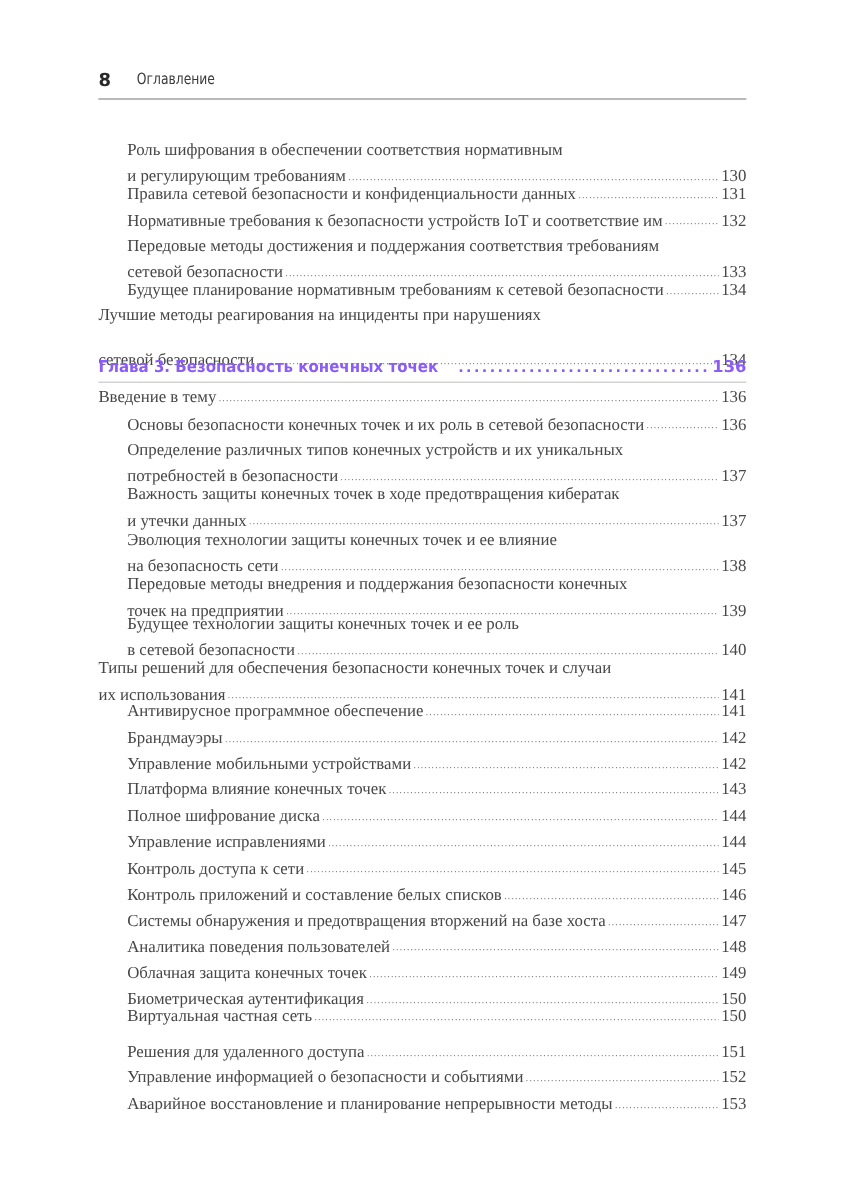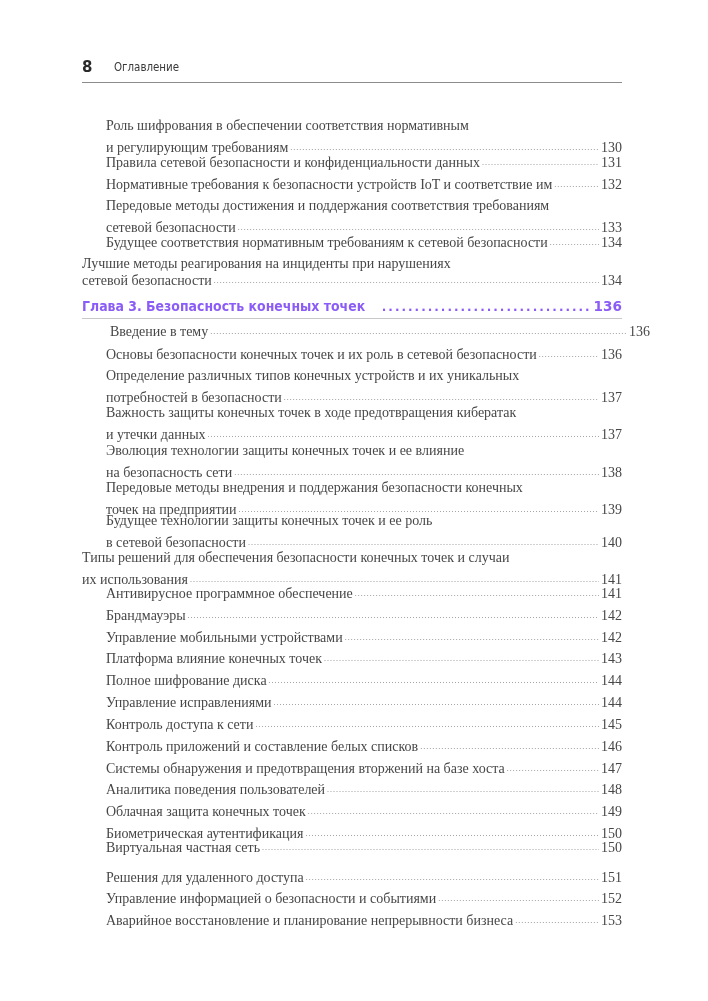--- a/index.html
+++ b/index.html
@@ -62,39 +62,39 @@
       <div class="entry l2" style="top: 198px;">
         <span class="line1" style="margin-bottom: 7px;">Передовые методы достижения и поддержания соответствия требованиям</span>
         <div class="last">
           <span class="txt">сетевой безопасности</span>
           <span class="dots"></span>
           <span class="pg">133</span>
         </div>
       </div>
       <div class="entry l2" style="top: 235px;">
         <div class="last">
-          <span class="txt">Будущее соответствия нормативным требованиям к сетевой безопасности</span>
+          <span class="txt">Будущее планирование нормативным требованиям к сетевой безопасности</span>
           <span class="dots"></span>
           <span class="pg">134</span>
         </div>
       </div>
       <div class="entry l1" style="top: 256px;">
-        <span class="line1" style="margin-bottom: 2px;">Лучшие методы реагирования на инциденты при нарушениях</span>
+        <span class="line1" style="margin-bottom: 22px;">Лучшие методы реагирования на инциденты при нарушениях</span>
         <div class="last">
           <span class="txt">сетевой безопасности</span>
           <span class="dots"></span>
           <span class="pg">134</span>
         </div>
       </div>
       <div class="chapter" style="top: 298px;">
         <span class="txt">Глава 3. Безопасность конечных точек</span>
         <span class="dots"></span>
         <span class="pg">136</span>
       </div>
-      <div class="entry l1" style="top: 324px; margin-left: 28px;">
+      <div class="entry l1" style="top: 324px;">
         <div class="last">
           <span class="txt">Введение в тему</span>
           <span class="dots"></span>
           <span class="pg">136</span>
         </div>
       </div>
       <div class="entry l2" style="top: 347px;">
         <div class="last">
           <span class="txt">Основы безопасности конечных точек и их роль в сетевой безопасности</span>
           <span class="dots"></span>
@@ -249,20 +249,20 @@
       </div>
       <div class="entry l2" style="top: 891px;">
         <div class="last">
           <span class="txt">Управление информацией о безопасности и событиями</span>
           <span class="dots"></span>
           <span class="pg">152</span>
         </div>
       </div>
       <div class="entry l2" style="top: 913px;">
         <div class="last">
-          <span class="txt">Аварийное восстановление и планирование непрерывности бизнеса</span>
+          <span class="txt">Аварийное восстановление и планирование непрерывности методы</span>
           <span class="dots"></span>
           <span class="pg">153</span>
         </div>
       </div>
     </div>
   <div class="chapter-rule"></div>
 </div>
 
 </body></html>

